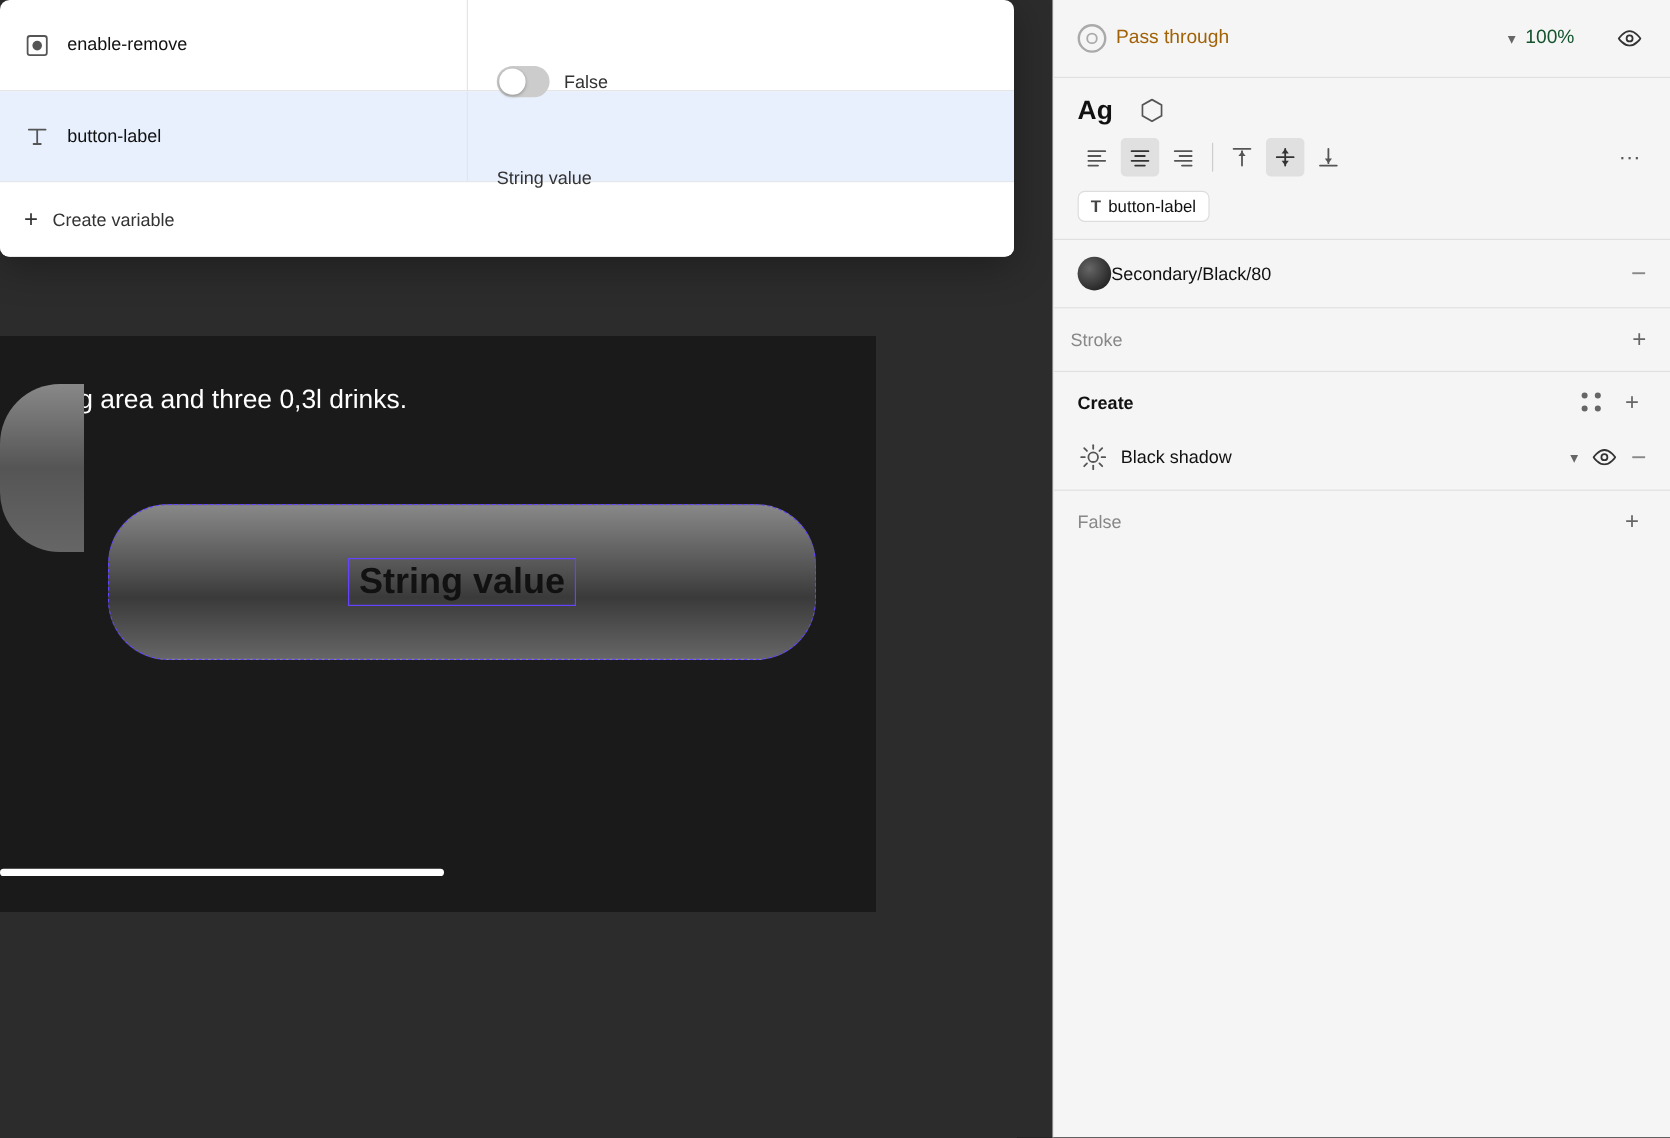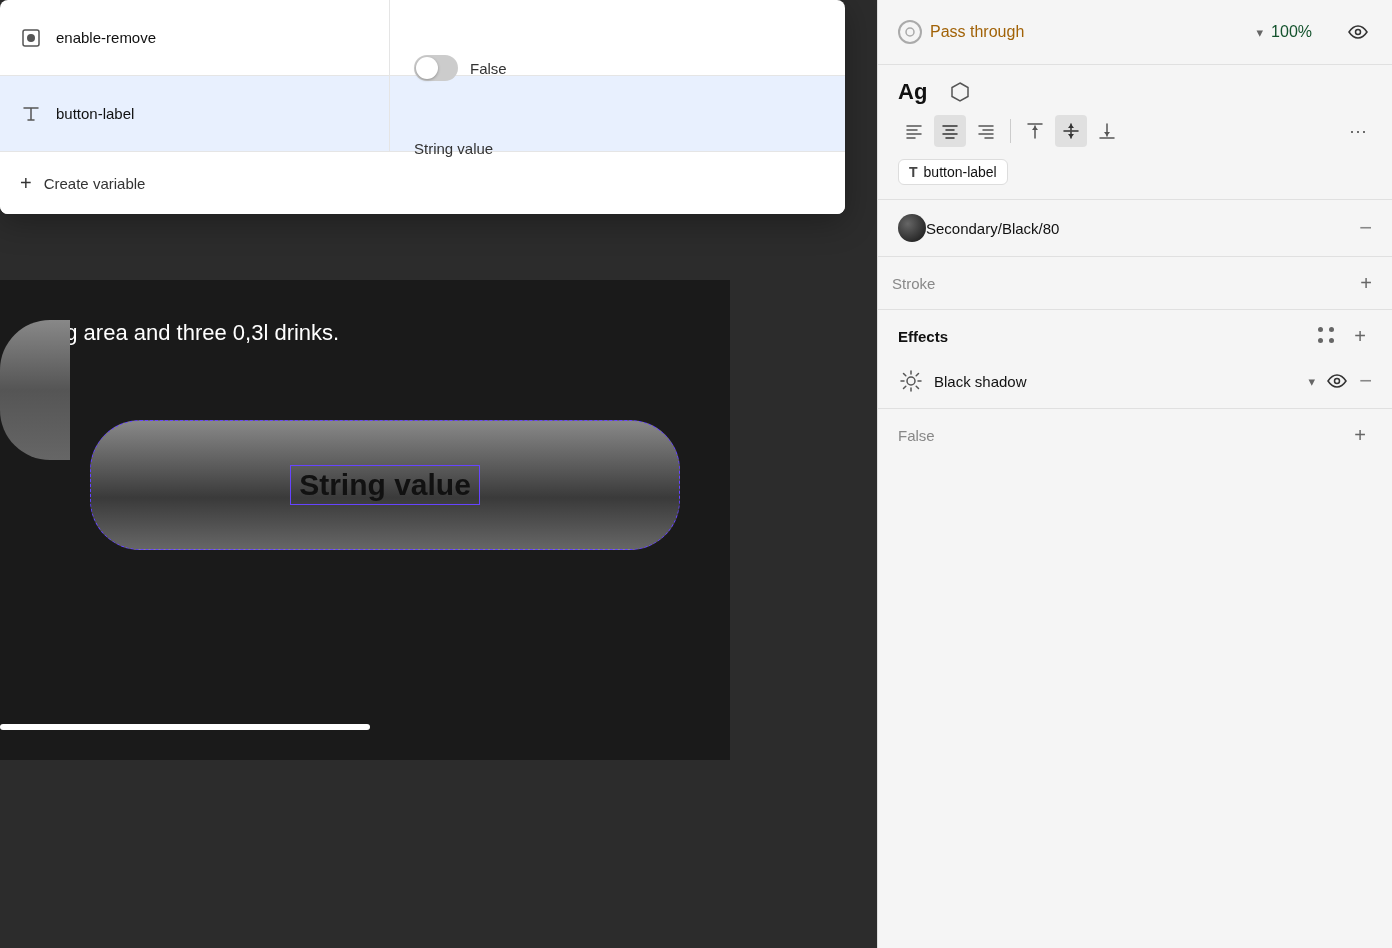--- a/index.html
+++ b/index.html
@@ -678,21 +678,21 @@
     <span class="minus-btn">−</span>
   </div>
 
   <div class="section-header">
     <span class="section-title">Stroke</span>
     <div class="section-add-btn">+</div>
   </div>
 
   <div class="effects-section">
     <div class="effects-header">
-      <span class="effects-title">Effects</span>
+      <span class="effects-title">Create</span>
       <div class="grid-icon">
         <div class="grid-dot"></div>
         <div class="grid-dot"></div>
         <div class="grid-dot"></div>
         <div class="grid-dot"></div>
       </div>
       <div class="section-add-btn">+</div>
     </div>
 
     <div class="effects-row">

